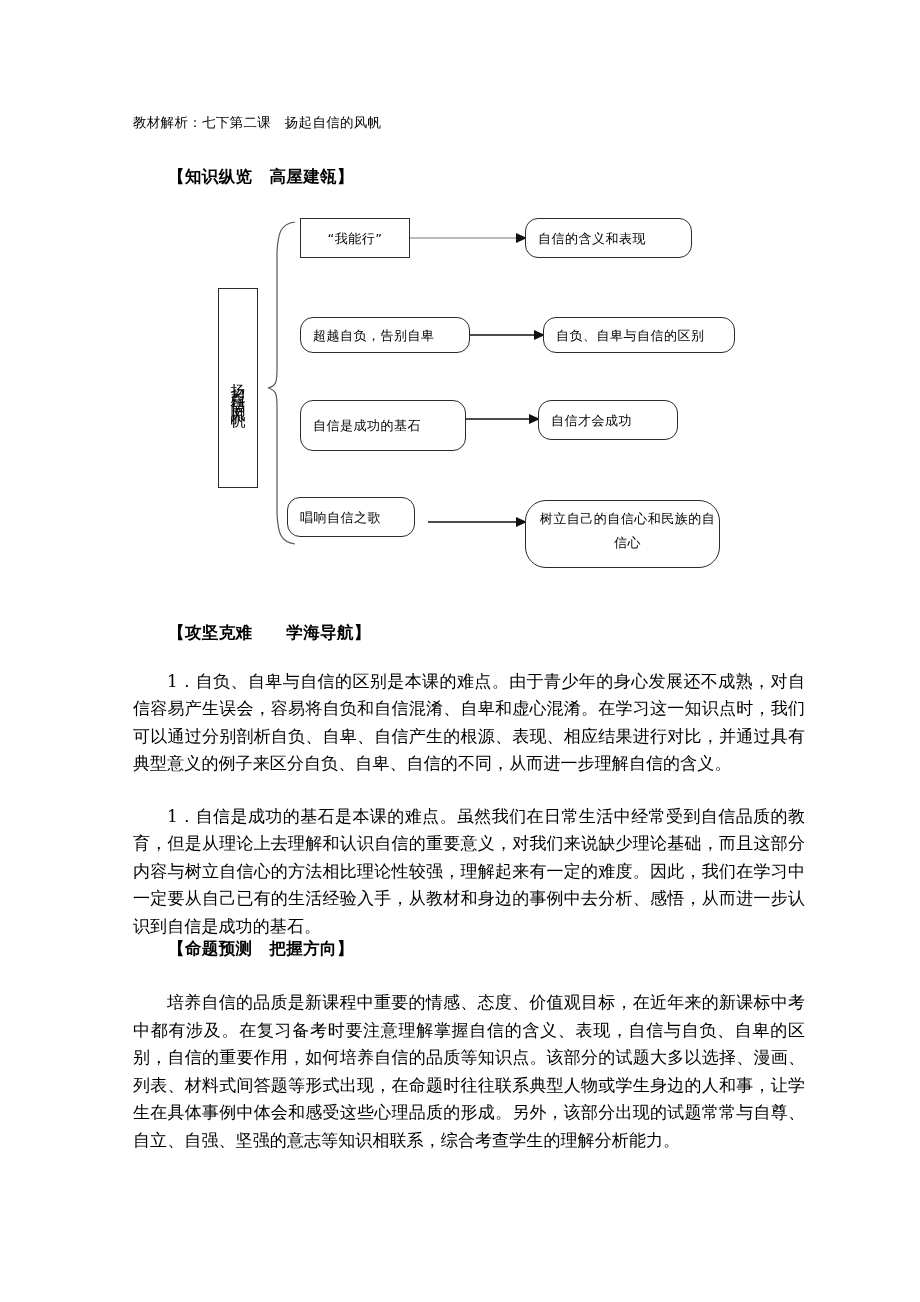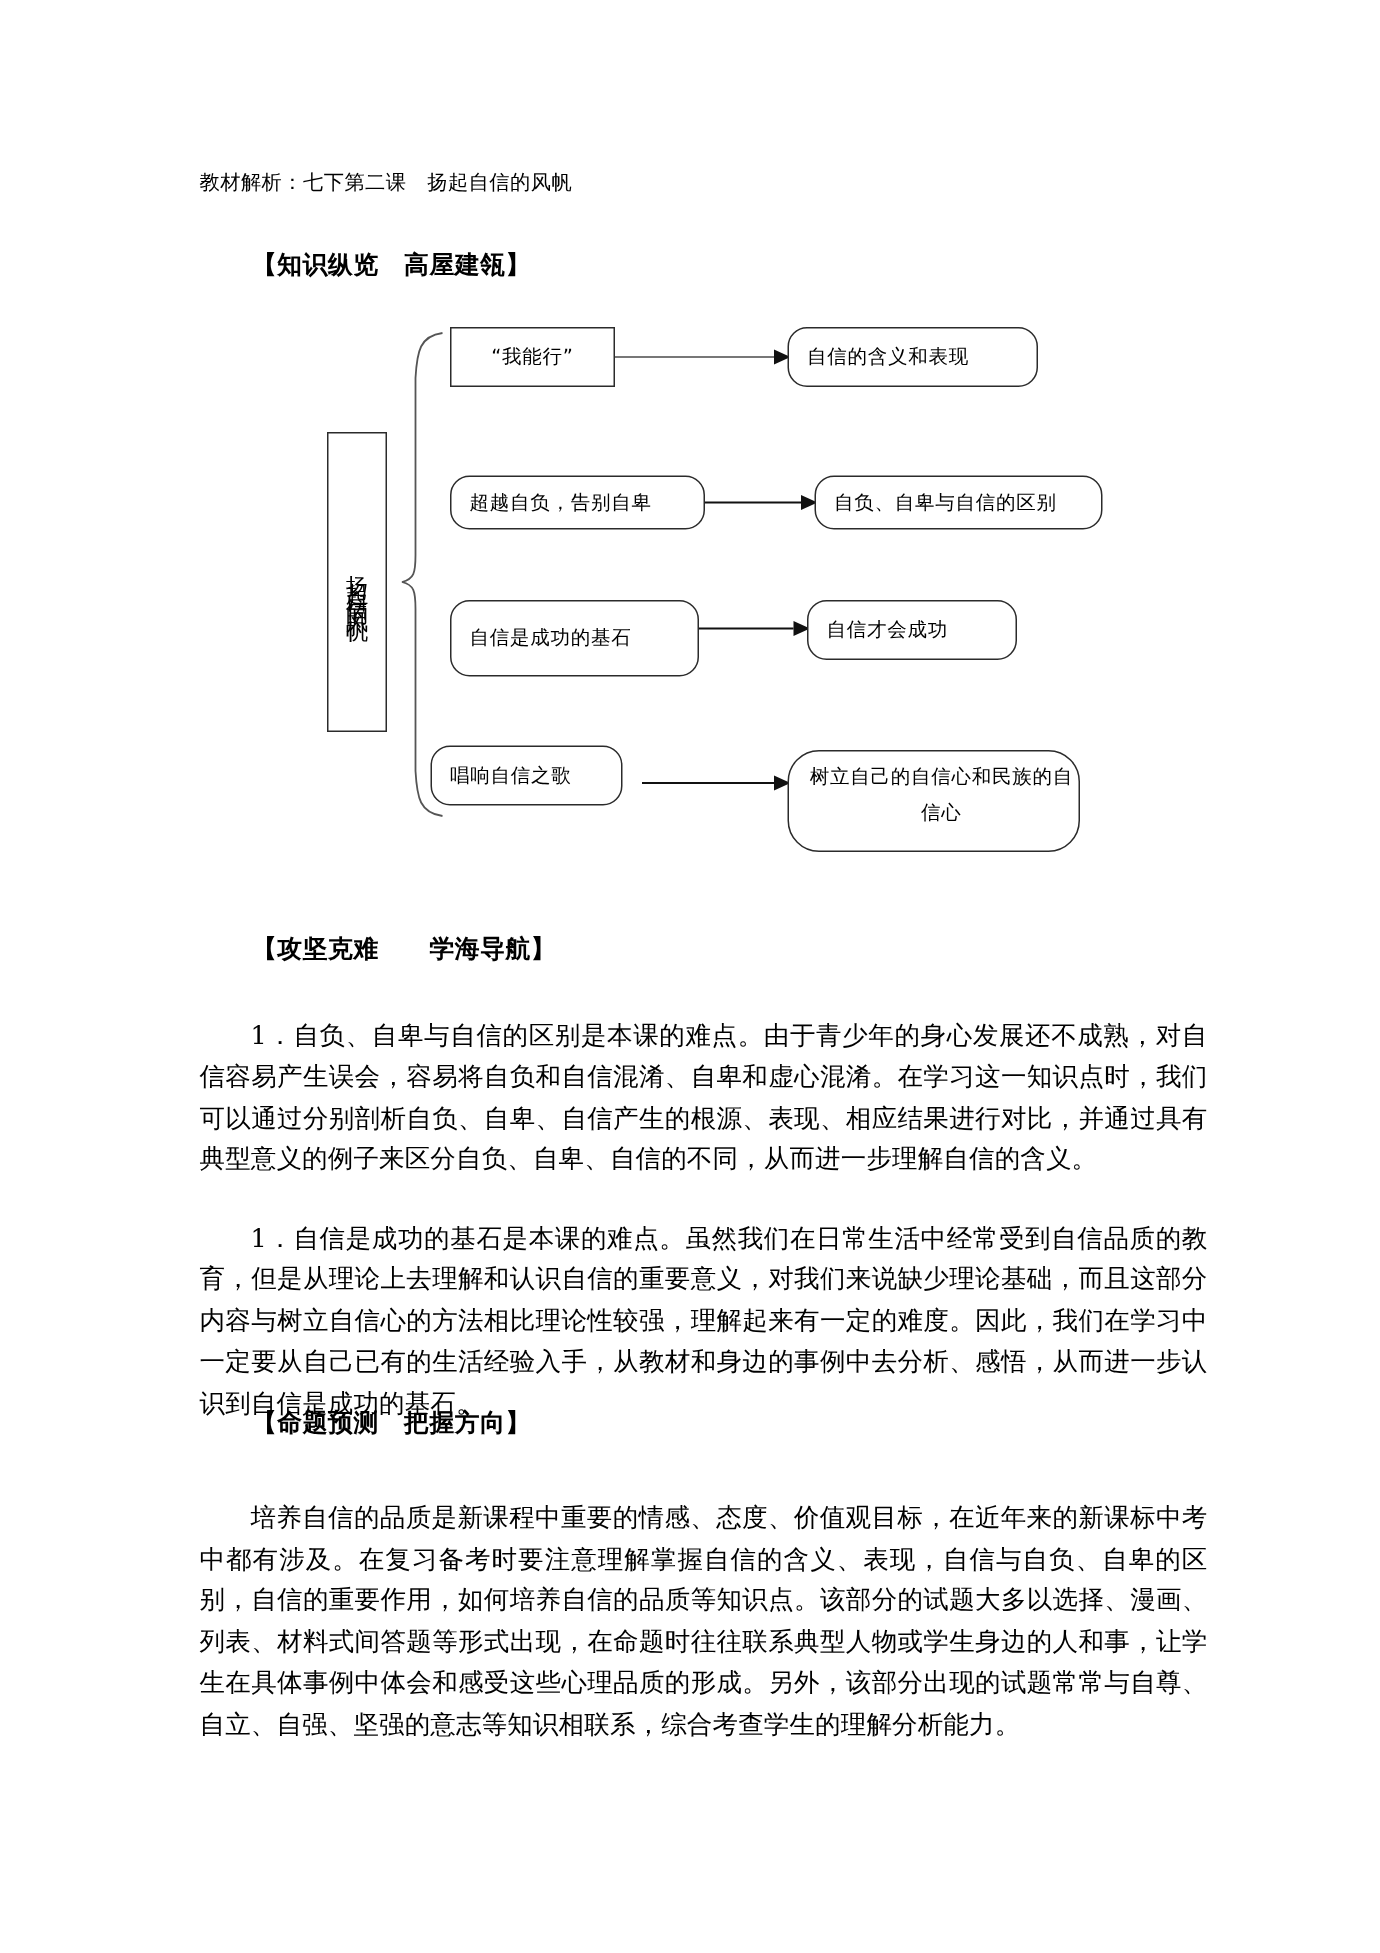--- a/index.html
+++ b/index.html
@@ -120,21 +120,20 @@
   .body-para {
     position: absolute;
     left: 133px;
     width: 672px;
     font-size: 17px;
     line-height: 27.4px;
     text-align: justify;
     text-justify: inter-ideograph;
     text-indent: 2em;
     letter-spacing: 0.1px;
-    margin-top: 10px;
   }
   #para-1 { top: 668px; }
   #para-2 { top: 803px; }
   #para-3 {
     top: 989px;
     font-family: "DejaVu Serif", "Liberation Serif", serif;
     line-height: 27.6px;
   }
 </style>
 </head>

